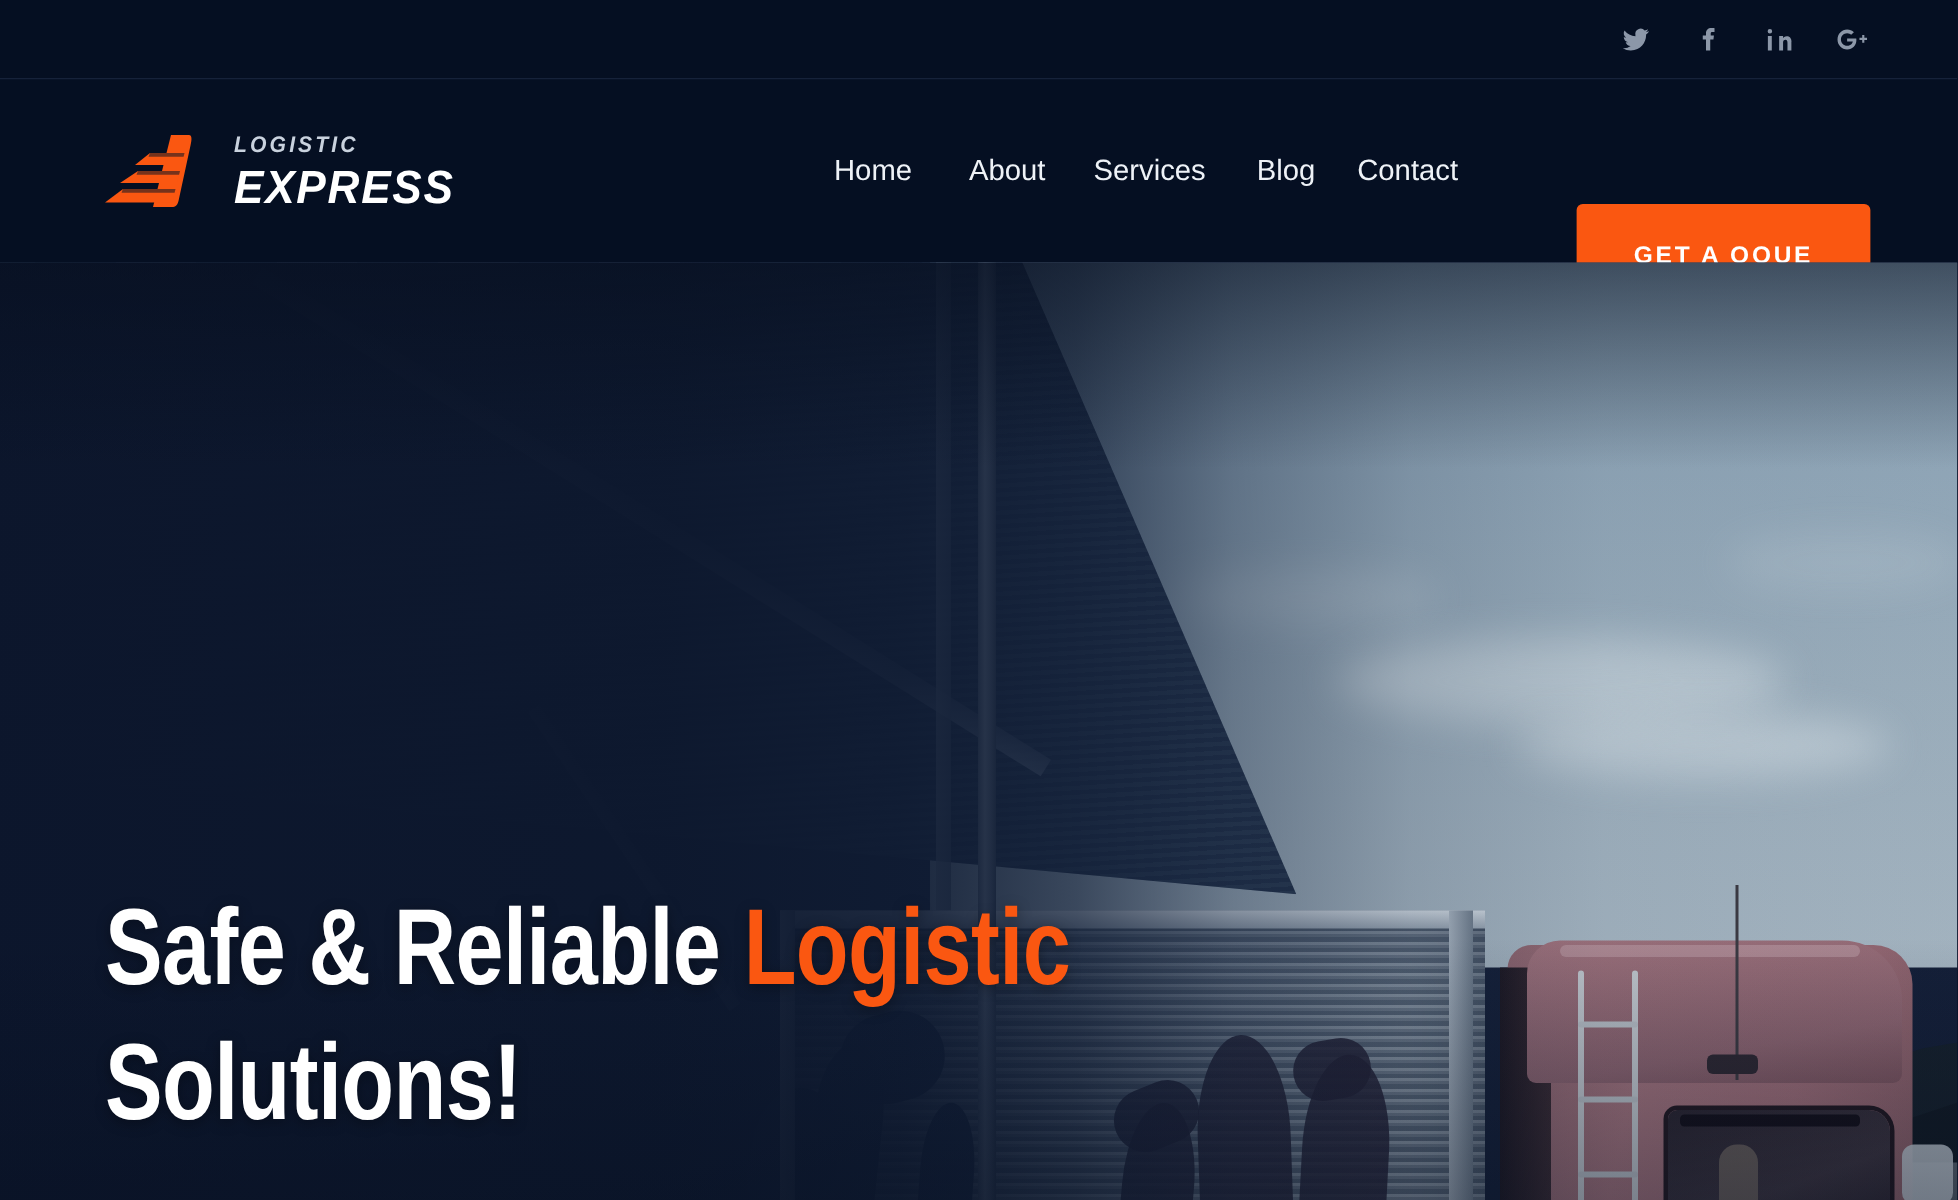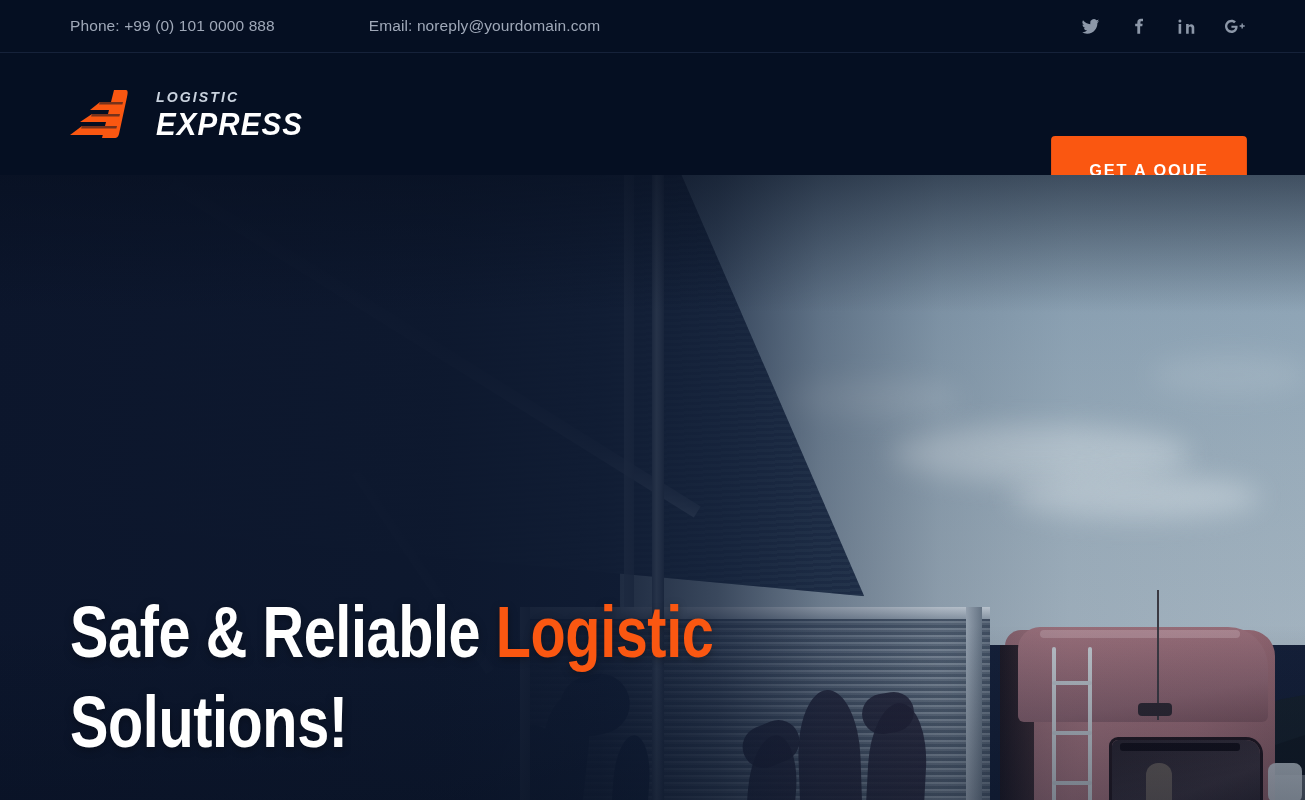--- a/index.html
+++ b/index.html
@@ -284,24 +284,20 @@
     transform:scaleX(.80); transform-origin:left top;
     text-shadow:0 2px 10px rgba(0,0,0,.35);
     white-space:nowrap;
   }
   .hero-title .orange{ color:#FA5711; }
 </style>
 </head>
 <body>
 
 <div class="topbar">
-  <div class="topbar-left">
-    <span class="topbar-text">Phone: +99 (0) 101 0000 888</span>
-    <span class="topbar-text">Email: noreply@yourdomain.com</span>
-  </div>
   <div class="topbar-social">
     <span class="soc">
       <svg width="19" height="19" viewBox="0 0 24 24">
           <path d="M23 4.9c-.8.4-1.7.6-2.6.8.9-.6 1.6-1.5 2-2.6-.9.5-1.9.9-2.9 1.1A4.5 4.5 0 0 0 11.7 8c0 .4 0 .7.1 1A12.8 12.8 0 0 1 2.5 4.2a4.5 4.5 0 0 0 1.4 6 4.4 4.4 0 0 1-2-.6c0 2.2 1.5 4 3.6 4.4-.7.2-1.3.2-2 .1a4.5 4.5 0 0 0 4.2 3.1A9 9 0 0 1 1 19.1 12.7 12.7 0 0 0 7.9 21c8.3 0 12.8-6.9 12.8-12.8v-.6c.9-.6 1.7-1.5 2.3-2.4z"></path>
         </svg>
     </span>
     <span class="soc">
       <svg width="19" height="19" viewBox="0 0 24 24">
           <path d="M14.5 8.5V6.8c0-.8.2-1.3 1.4-1.3h1.8V2.3c-.3 0-1.4-.1-2.7-.1-2.7 0-4.5 1.6-4.5 4.6v1.7H7.8v3.3h2.7V21h3.6v-9.2h2.7l.4-3.3h-3.1z"></path>
         </svg>
@@ -331,20 +327,27 @@
         <path d="M22 26 L50 26 L49.4 28.5 L21 28.5 Z" fill="#0a1424" opacity=".55"></path>
         <path d="M12 38 L47 38 L46.4 40.5 L11 40.5 Z" fill="#0a1424" opacity=".55"></path>
       </svg>
     </span>
     <span class="brand-words">
       <span class="brand-top">LOGISTIC</span>
       <span class="brand-bottom">EXPRESS</span>
     </span>
   </div>
 
+  <nav class="nav">
+    <a href="#">Home</a>
+    <a href="#">About</a>
+    <a href="#" class="sv">Services</a>
+    <a href="#" class="bl">Blog</a>
+    <a href="#" class="ct">Contact</a>
+  </nav>
 
   <button class="cta">GET A QOUE</button>
 </div>
 
 <div class="hero">
 
   <div class="hero-photo">
     <div class="sky"></div>
     <div class="cloud cl3"></div>
     <div class="cloud cl4"></div>

